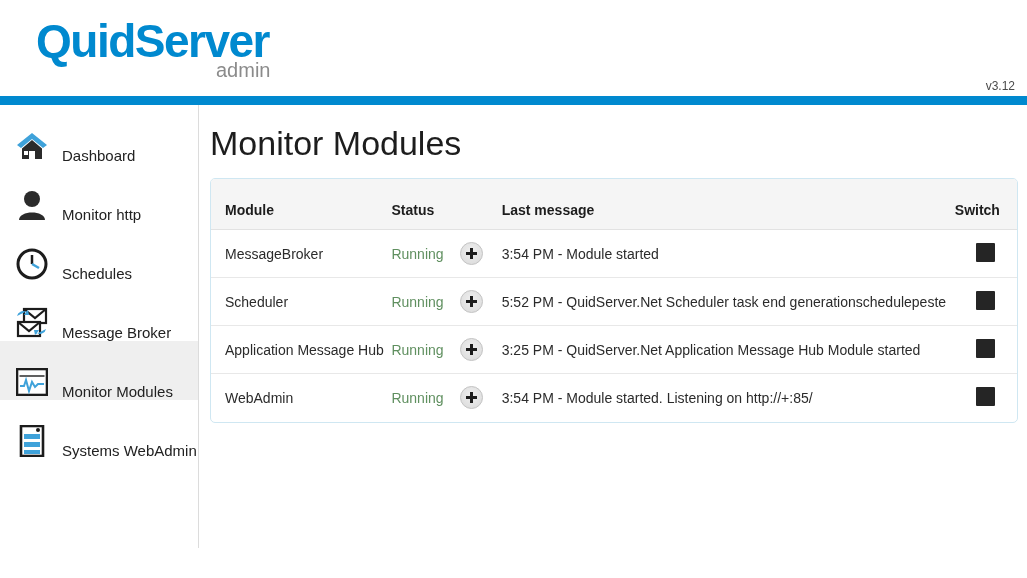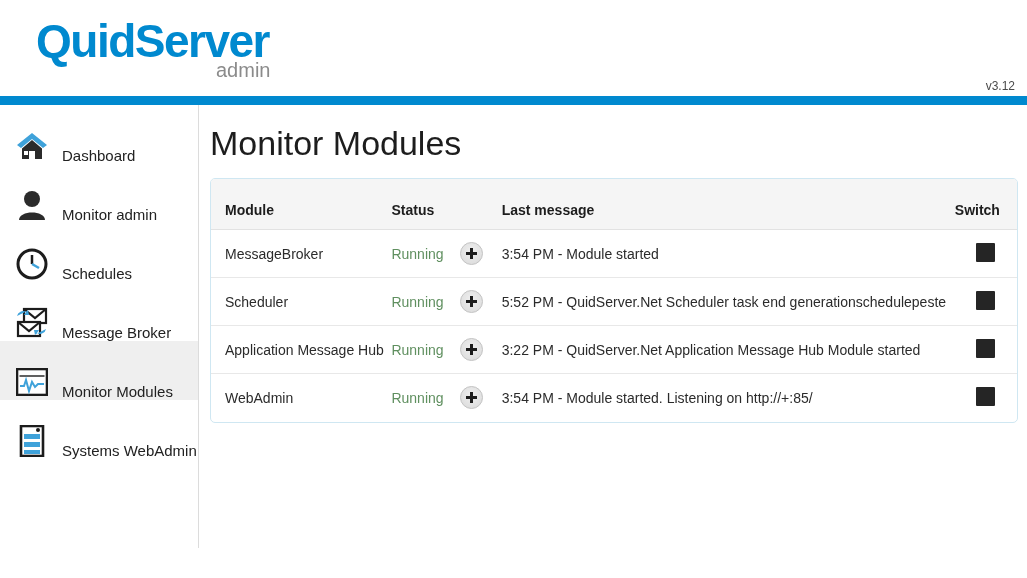--- a/index.html
+++ b/index.html
@@ -161,21 +161,21 @@
       <span class="nav-label">Dashboard</span>
     </div>
 
     <div class="nav-item">
       <span class="nav-icon">
         <svg width="30" height="32" viewBox="0 0 30 32">
           <circle cx="15" cy="10" r="8" fill="#2b2b2b"></circle>
           <path d="M2 31 C2 21 28 21 28 31 Z" fill="#2b2b2b"></path>
         </svg>
       </span>
-      <span class="nav-label">Monitor admin</span>
+      <span class="nav-label">Monitor http</span>
     </div>
 
     <div class="nav-item">
       <span class="nav-icon">
         <svg width="32" height="32" viewBox="0 0 32 32">
           <circle cx="16" cy="16" r="14" fill="none" stroke="#1c1c1c" stroke-width="3"></circle>
           <line x1="16" y1="16" x2="16" y2="7" stroke="#1c1c1c" stroke-width="2.5"></line>
           <line x1="16" y1="16" x2="23" y2="20" stroke="#3fa2da" stroke-width="2.5"></line>
         </svg>
       </span>
@@ -268,21 +268,21 @@
           </tr>
 
           <tr>
             <td class="col-module">Application Message Hub</td>
             <td class="col-status"><span class="status-running">Running</span></td>
             <td class="col-plus">
               <span class="plus-btn">
                 <span class="plus-glyph"></span>
               </span>
             </td>
-            <td class="col-msg msg-cell">3:22 PM - QuidServer.Net Application Message Hub Module started</td>
+            <td class="col-msg msg-cell">3:25 PM - QuidServer.Net Application Message Hub Module started</td>
             <td class="col-switch"><button class="switch-btn"></button></td>
           </tr>
 
           <tr>
             <td class="col-module">WebAdmin</td>
             <td class="col-status"><span class="status-running">Running</span></td>
             <td class="col-plus">
               <span class="plus-btn">
                 <span class="plus-glyph"></span>
               </span>

